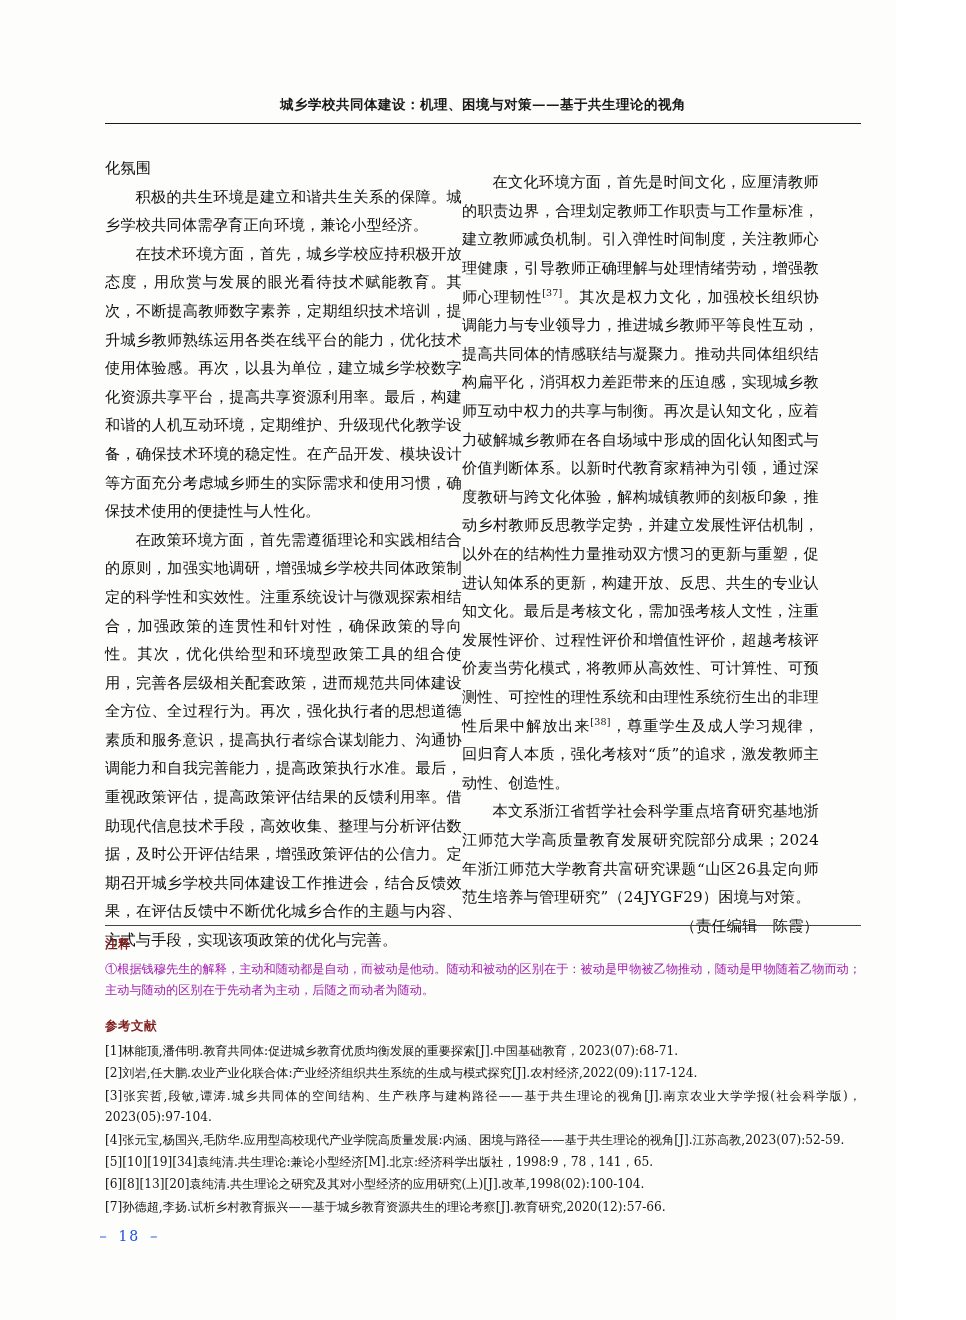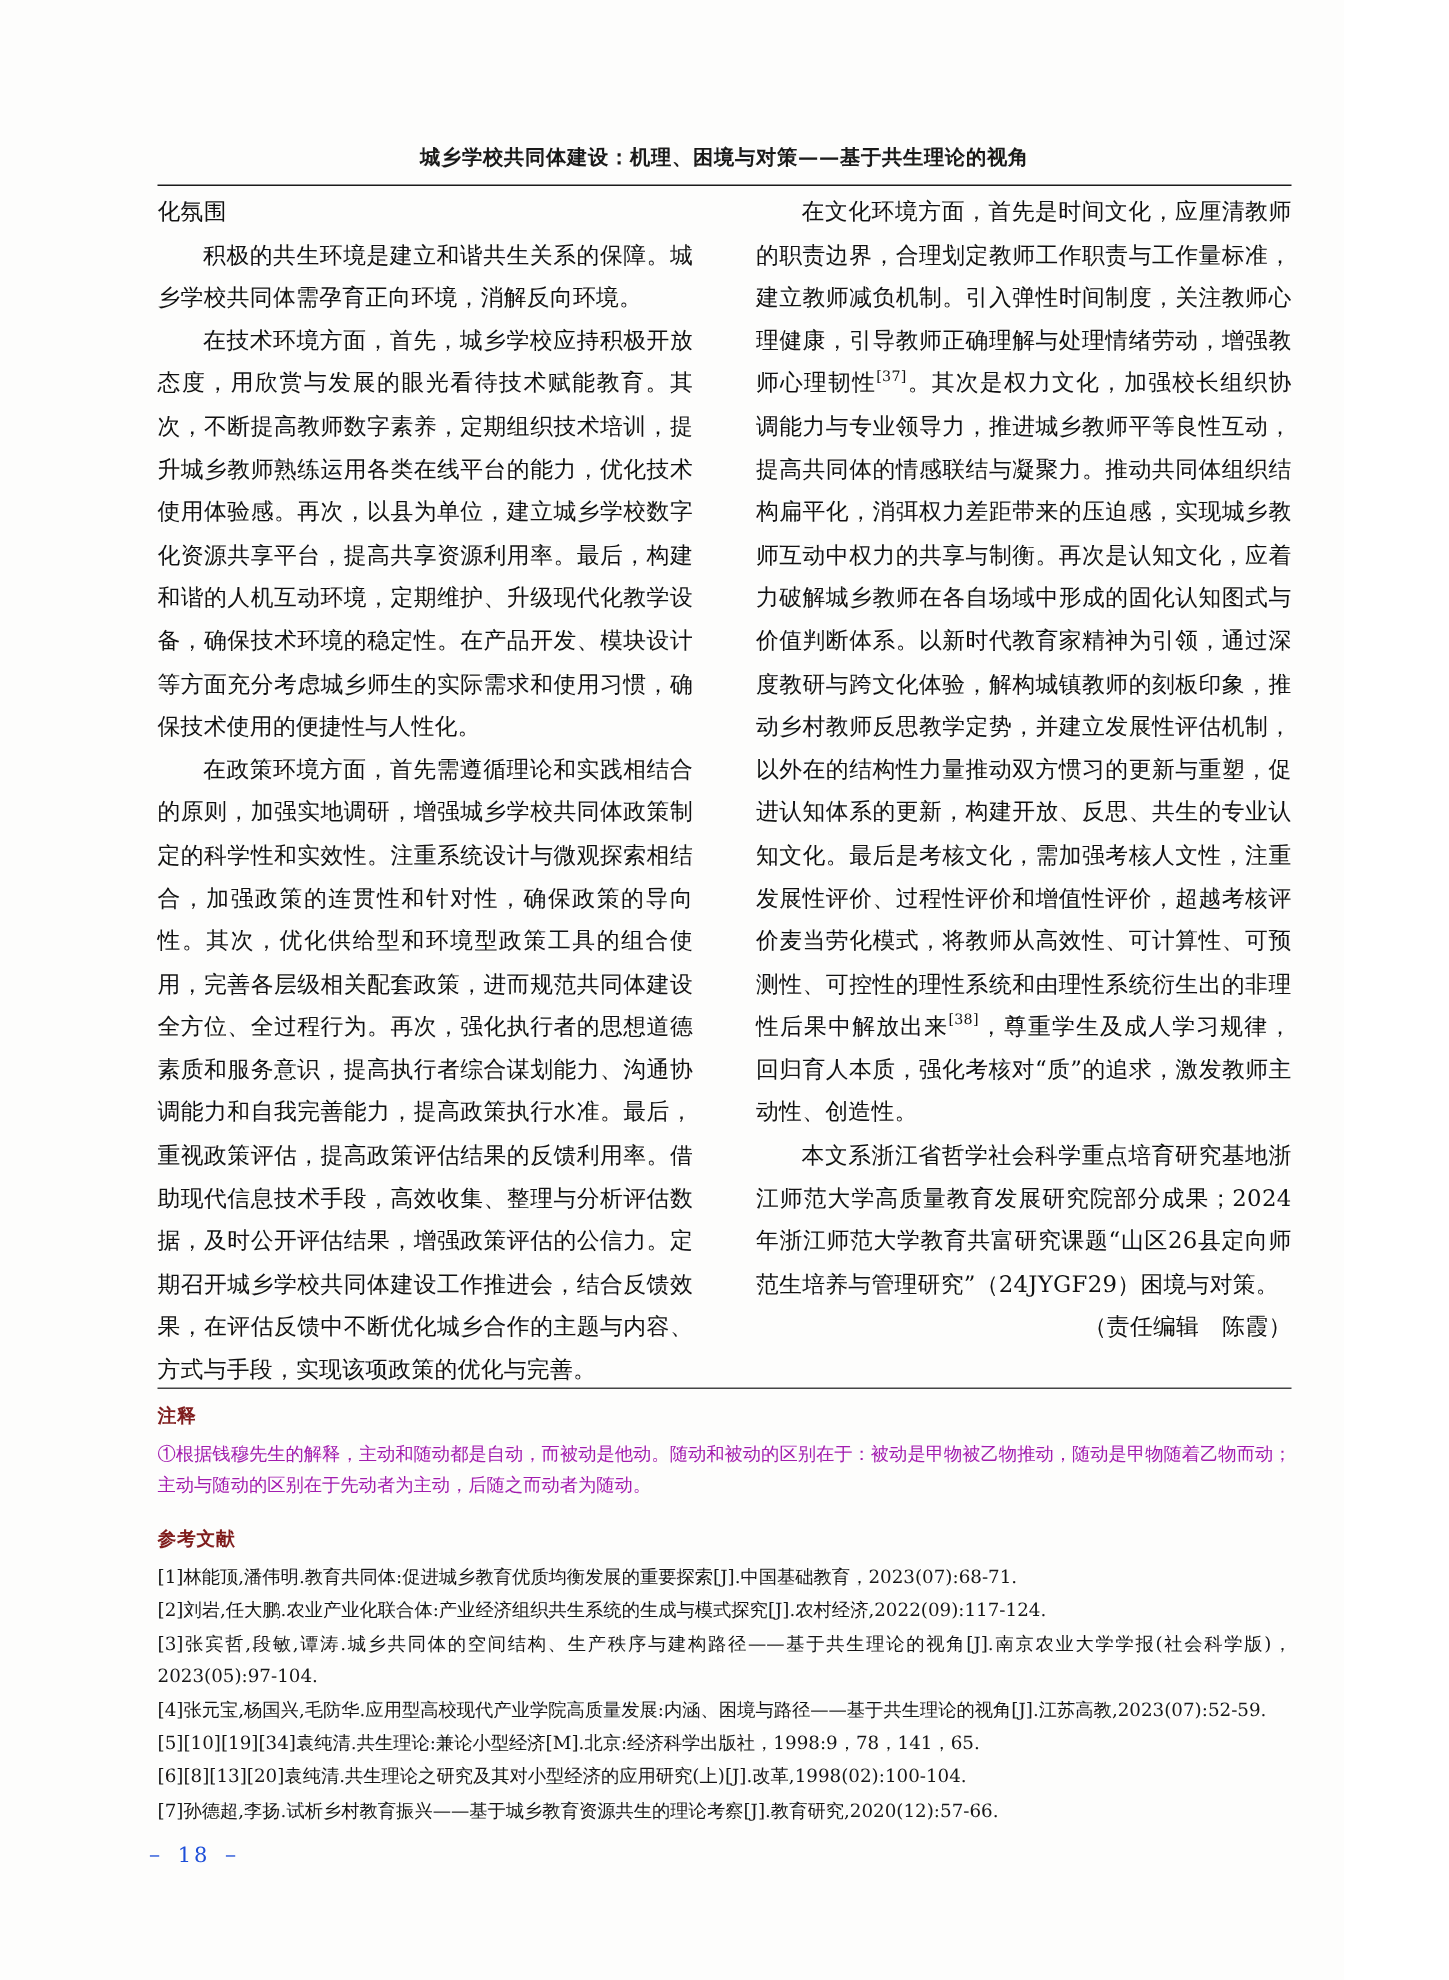--- a/index.html
+++ b/index.html
@@ -40,25 +40,25 @@
     position: absolute;
     top: 123px;
     left: 105px;
     width: 756px;
     height: 1px;
     background: #1a1a1a;
   }
   
   .columns {
     position: absolute;
-    top: 127px;
+    top: 154px;
     left: 105px;
     width: 756px;
     display: flex;
-    gap: 42px;
+    align-items: center;
   }
   .col {
     width: 357px;
   }
   .col p {
     margin: 0;
     font-size: 15.2px;
     line-height: 28.6px;
     text-align: justify;
     text-justify: inter-ideograph;
@@ -135,21 +135,21 @@
 
 <div class="page">
 
   <div class="running-head">城乡学校共同体建设：机理、困境与对策——基于共生理论的视角</div>
   <div class="head-rule"></div>
 
   <div class="columns">
 
     <div class="col">
       <p class="noindent">化氛围</p>
-      <p class="indent">积极的共生环境是建立和谐共生关系的保障。城乡学校共同体需孕育正向环境，消解反向环境。</p>
+      <p class="indent">积极的共生环境是建立和谐共生关系的保障。城乡学校共同体需孕育正向环境，兼论小型经济。</p>
       <p class="indent">在技术环境方面，首先，城乡学校应持积极开放态度，用欣赏与发展的眼光看待技术赋能教育。其次，不断提高教师数字素养，定期组织技术培训，提升城乡教师熟练运用各类在线平台的能力，优化技术使用体验感。再次，以县为单位，建立城乡学校数字化资源共享平台，提高共享资源利用率。最后，构建和谐的人机互动环境，定期维护、升级现代化教学设备，确保技术环境的稳定性。在产品开发、模块设计等方面充分考虑城乡师生的实际需求和使用习惯，确保技术使用的便捷性与人性化。</p>
       <p class="indent">在政策环境方面，首先需遵循理论和实践相结合的原则，加强实地调研，增强城乡学校共同体政策制定的科学性和实效性。注重系统设计与微观探索相结合，加强政策的连贯性和针对性，确保政策的导向性。其次，优化供给型和环境型政策工具的组合使用，完善各层级相关配套政策，进而规范共同体建设全方位、全过程行为。再次，强化执行者的思想道德素质和服务意识，提高执行者综合谋划能力、沟通协调能力和自我完善能力，提高政策执行水准。最后，重视政策评估，提高政策评估结果的反馈利用率。借助现代信息技术手段，高效收集、整理与分析评估数据，及时公开评估结果，增强政策评估的公信力。定期召开城乡学校共同体建设工作推进会，结合反馈效果，在评估反馈中不断优化城乡合作的主题与内容、方式与手段，实现该项政策的优化与完善。</p>
     </div>
 
     <div class="col">
       <p class="indent"><span>在文化环境方面，首先是时间文化，应厘清教师的职责边界，合理划定教师工作职责与工作量标准，建立教师减负机制。引入弹性时间制度，关注教师心理健康，引导教师正确理解与处理情绪劳动，增强教师心理韧性</span><sup>[37]</sup><span>。其次是权力文化，加强校长组织协调能力与专业领导力，推进城乡教师平等良性互动，提高共同体的情感联结与凝聚力。推动共同体组织结构扁平化，消弭权力差距带来的压迫感，实现城乡教师互动中权力的共享与制衡。再次是认知文化，应着力破解城乡教师在各自场域中形成的固化认知图式与价值判断体系。以新时代教育家精神为引领，通过深度教研与跨文化体验，解构城镇教师的刻板印象，推动乡村教师反思教学定势，并建立发展性评估机制，以外在的结构性力量推动双方惯习的更新与重塑，促进认知体系的更新，构建开放、反思、共生的专业认知文化。最后是考核文化，需加强考核人文性，注重发展性评价、过程性评价和增值性评价，超越考核评价麦当劳化模式，将教师从高效性、可计算性、可预测性、可控性的理性系统和由理性系统衍生出的非理性后果中解放出来</span><sup>[38]</sup><span>，尊重学生及成人学习规律，回归育人本质，强化考核对“质”的追求，激发教师主动性、创造性。</span></p>
       <p class="indent">本文系浙江省哲学社会科学重点培育研究基地浙江师范大学高质量教育发展研究院部分成果；2024年浙江师范大学教育共富研究课题“山区26县定向师范生培养与管理研究”（24JYGF29）困境与对策。</p>
       <p class="right">（责任编辑　陈霞）</p>
     </div>
 

